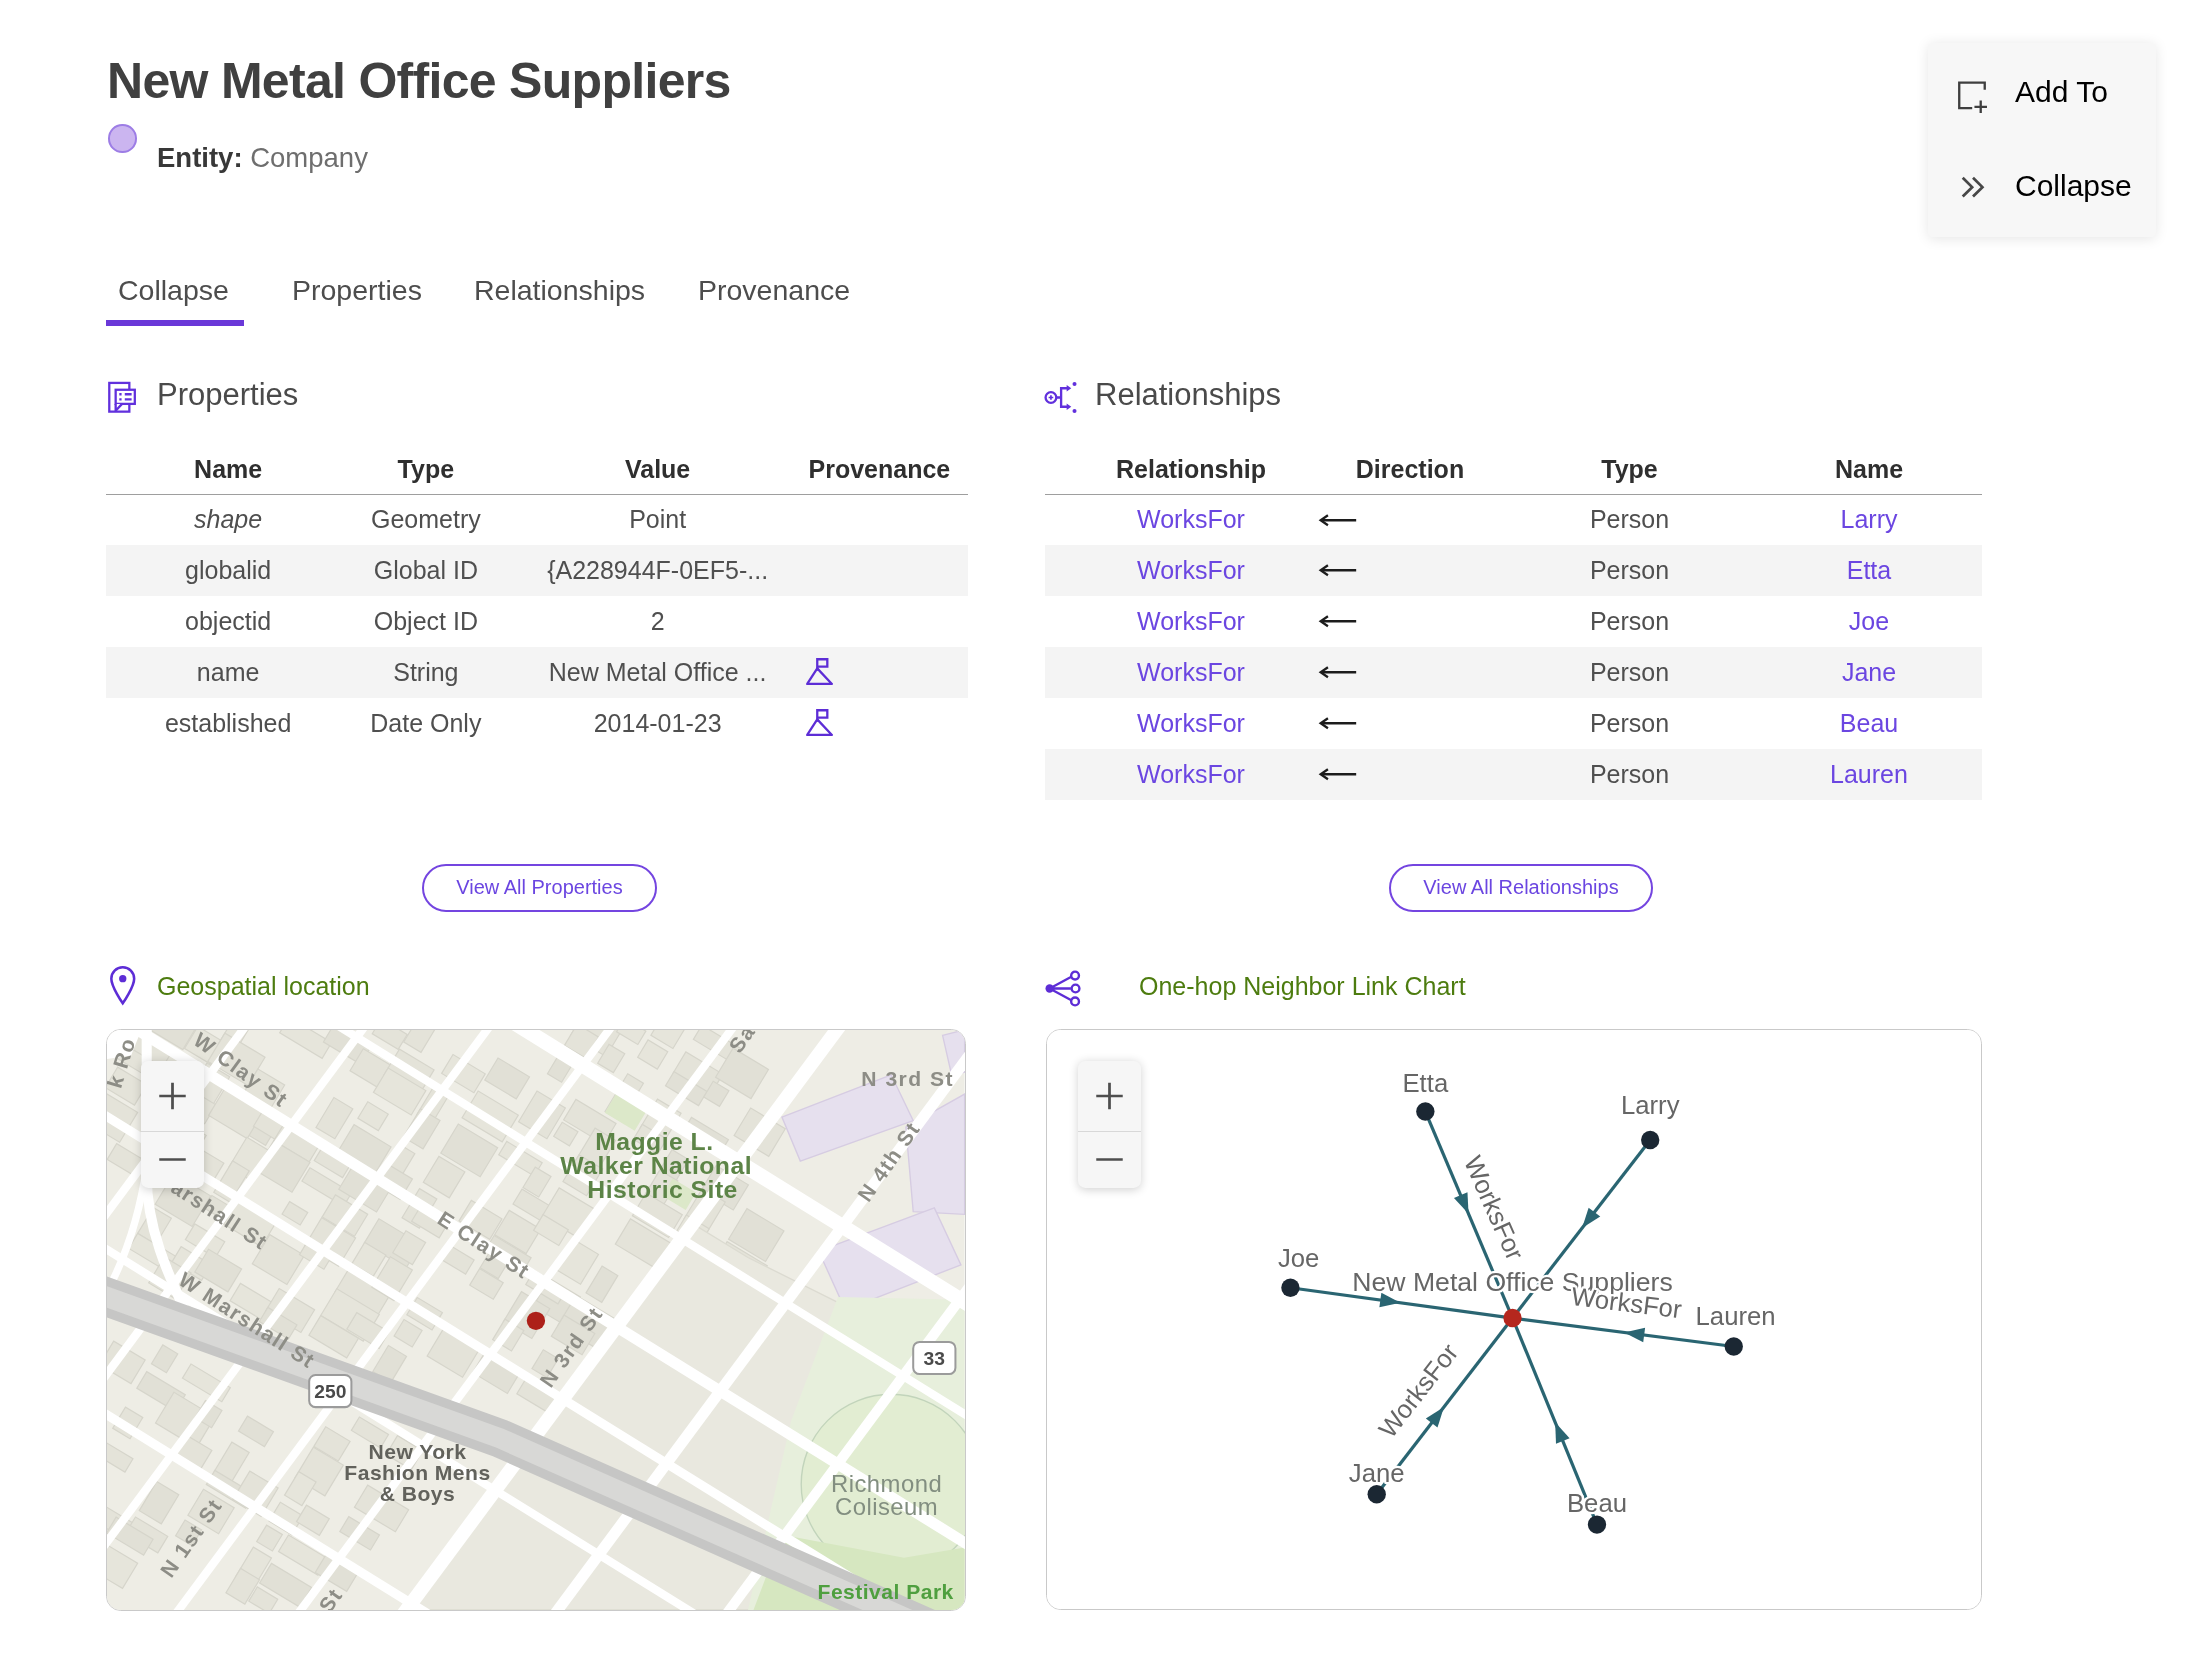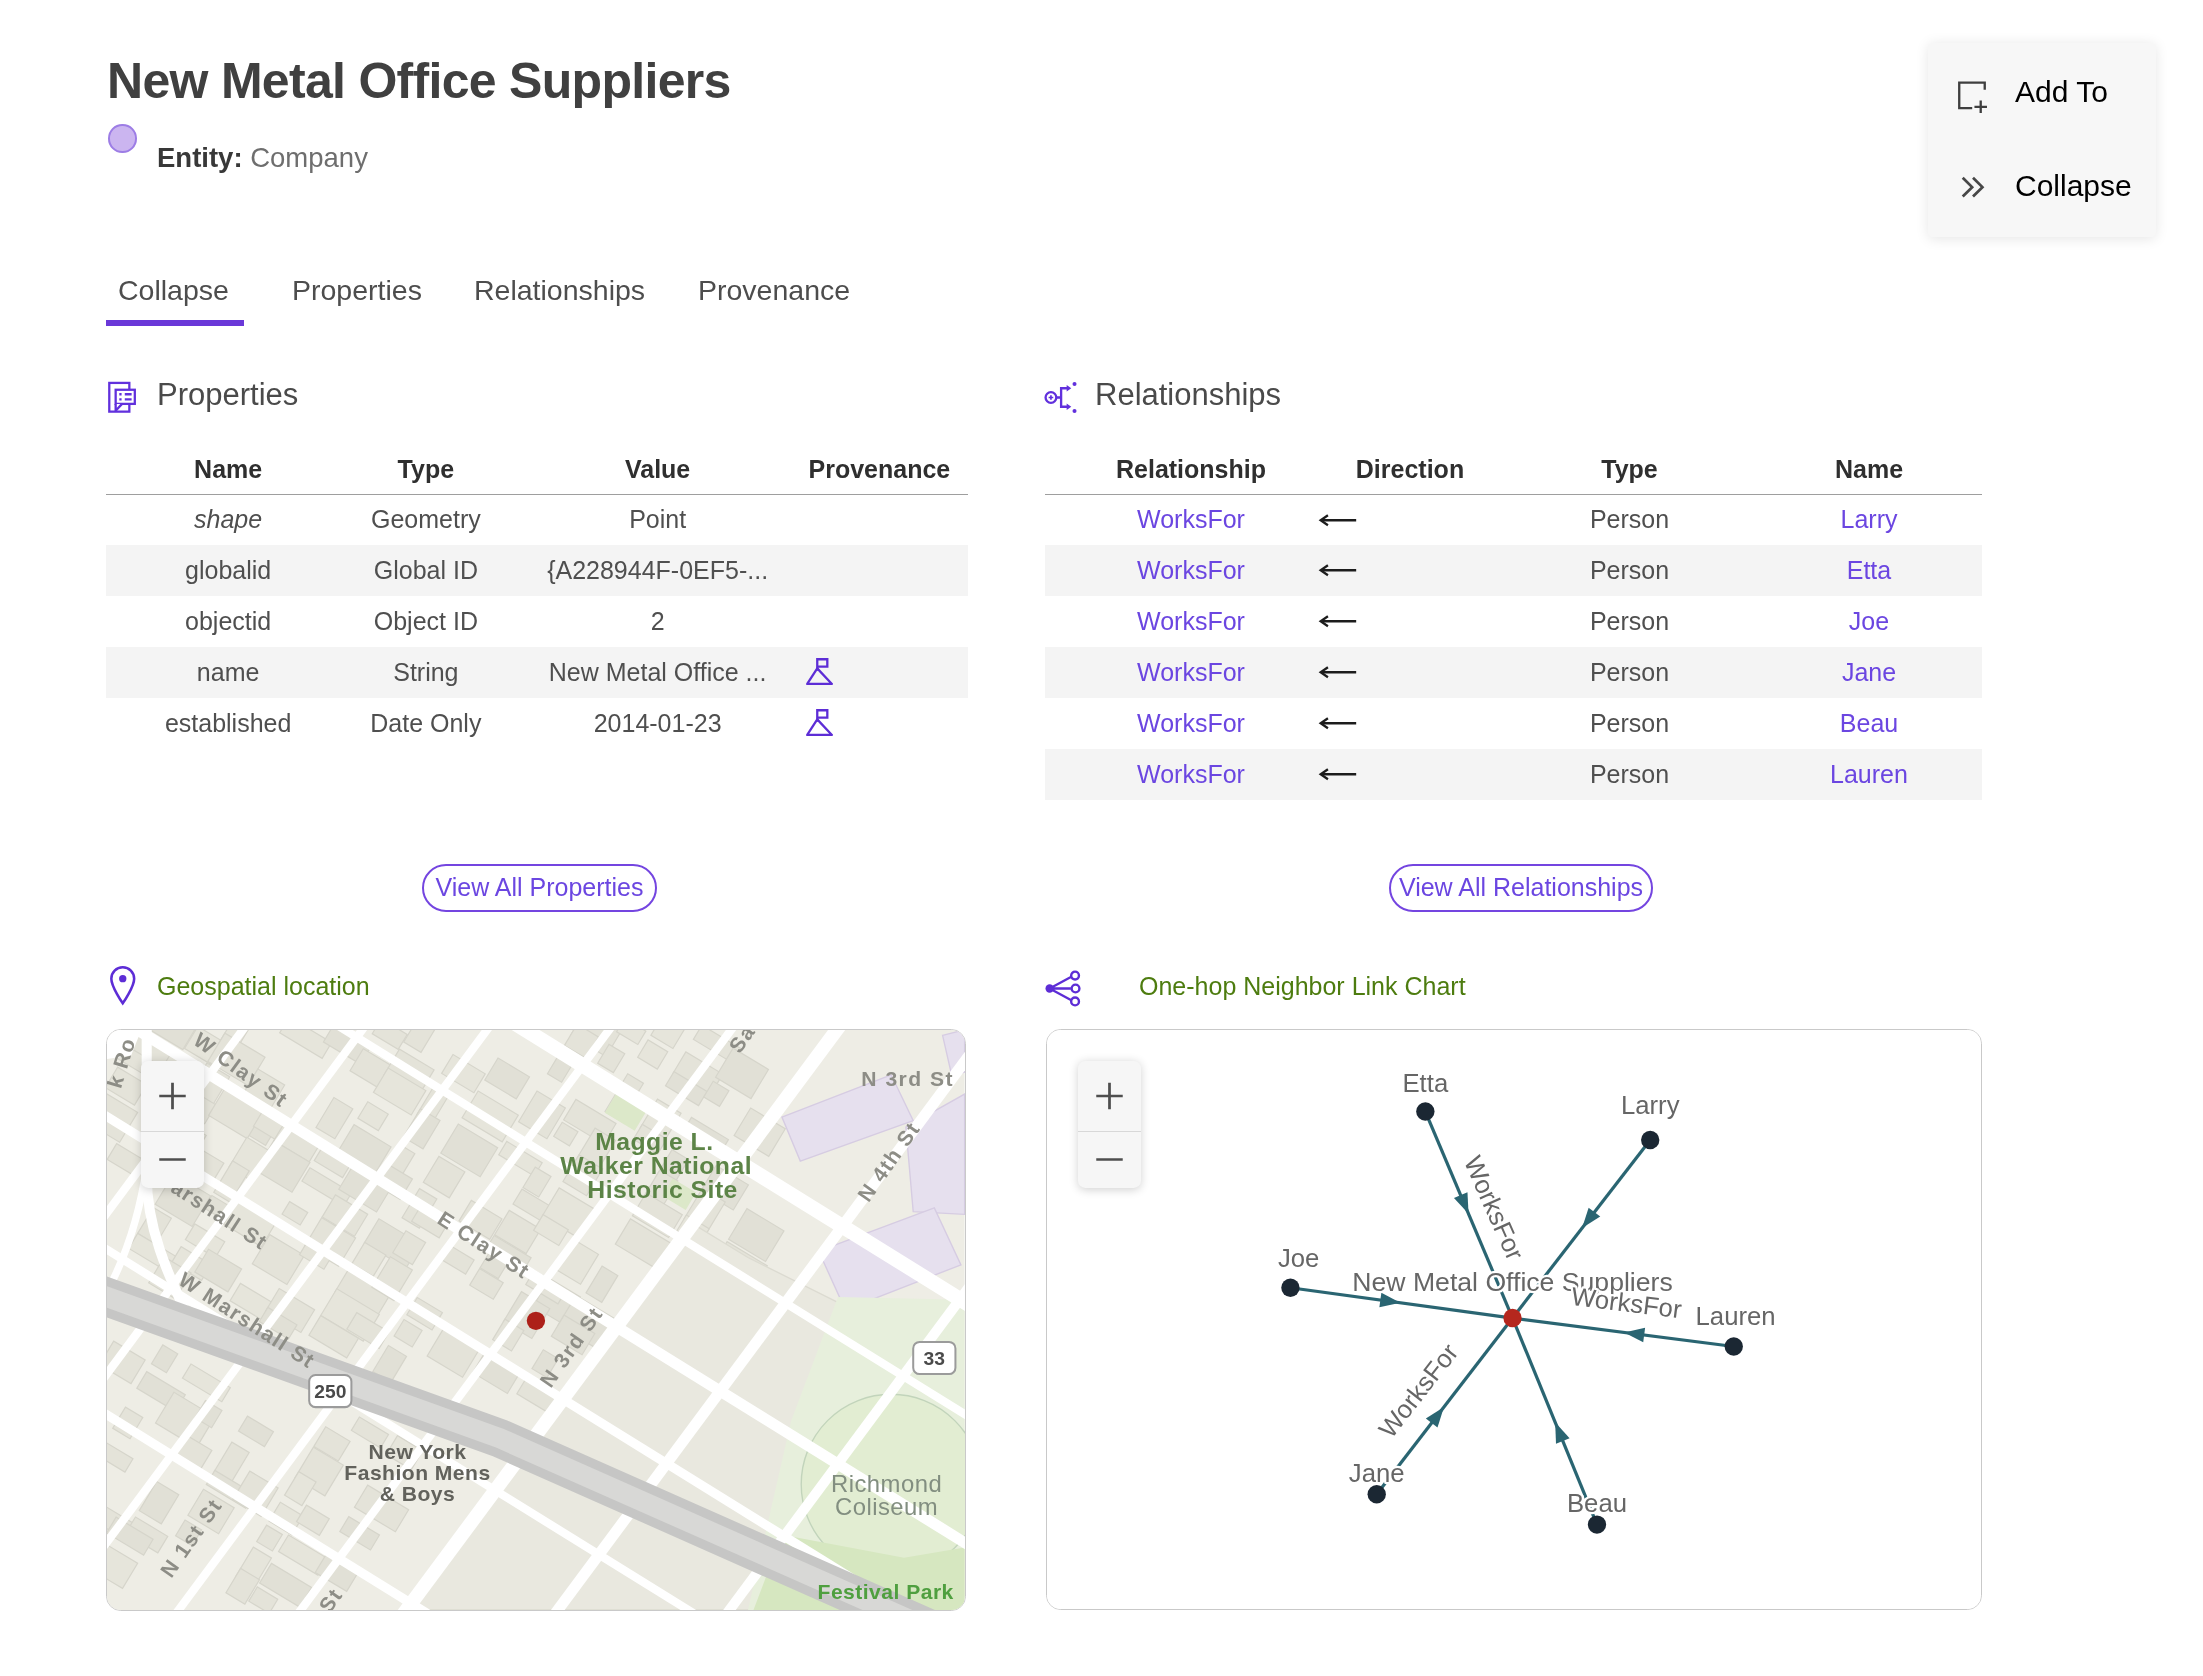--- a/index.html
+++ b/index.html
@@ -15,21 +15,21 @@
 .pitem .txt { position:absolute; left:87px; top:0; font-size:30px; line-height:31px; color:#000000; }
 .tab { top:274px; font-size:28.5px; color:#4d4d4d; }
 .tabline { left:106px; top:320px; width:138px; height:6.4px; background:#6a38d8; }
 .sech { font-size:31px; color:#4a4a4a; }
 .seclabel { font-size:25px; color:#4d7c0f; }
 table.t { position:absolute; border-collapse:collapse; table-layout:fixed; }
 table.t td, table.t th { height:51px; padding:0; font-weight:normal; text-align:center; vertical-align:middle; font-size:25px; color:#4f4f4f; }
 table.t thead th { height:45px; font-weight:bold; color:#2f2f2f; vertical-align:top; padding-top:5.5px; border-bottom:1.8px solid #9e9e9e; }
 table.t tr.g td { background:#f4f4f4; }
 table.t td.plink, .plink { color:#6b46e1; }
-.btn { height:48px; border:2.3px solid #7445e0; border-radius:25px; color:#6b46e1; font-size:25px; text-align:center; line-height:43px; background:#fff; }
+.btn { height:48px; border:2.3px solid #7445e0; border-radius:25px; color:#6b46e1; font-size:20px; text-align:center; line-height:43px; background:#fff; }
 .card { border:1.8px solid #c9c9c9; border-radius:14.7px; overflow:hidden; background:#fff; }
 .zoomctl { position:absolute; width:63px; height:127px; background:#f6f6f6; border-radius:7.3px; box-shadow:0 1.8px 9.2px rgba(0,0,0,0.18); z-index:5; }
 .zoomctl .zp1 { position:absolute; left:0; top:0; width:100%; height:70px; }
 .zoomctl .zp2 { position:absolute; left:0; top:70px; width:100%; height:57px; }
 .zoomctl .dv { position:absolute; left:0; top:70px; width:100%; height:0; border-top:1.8px solid #d8d8d8; }
 </style>
 </head>
 <body>
 <div id="page">
 

